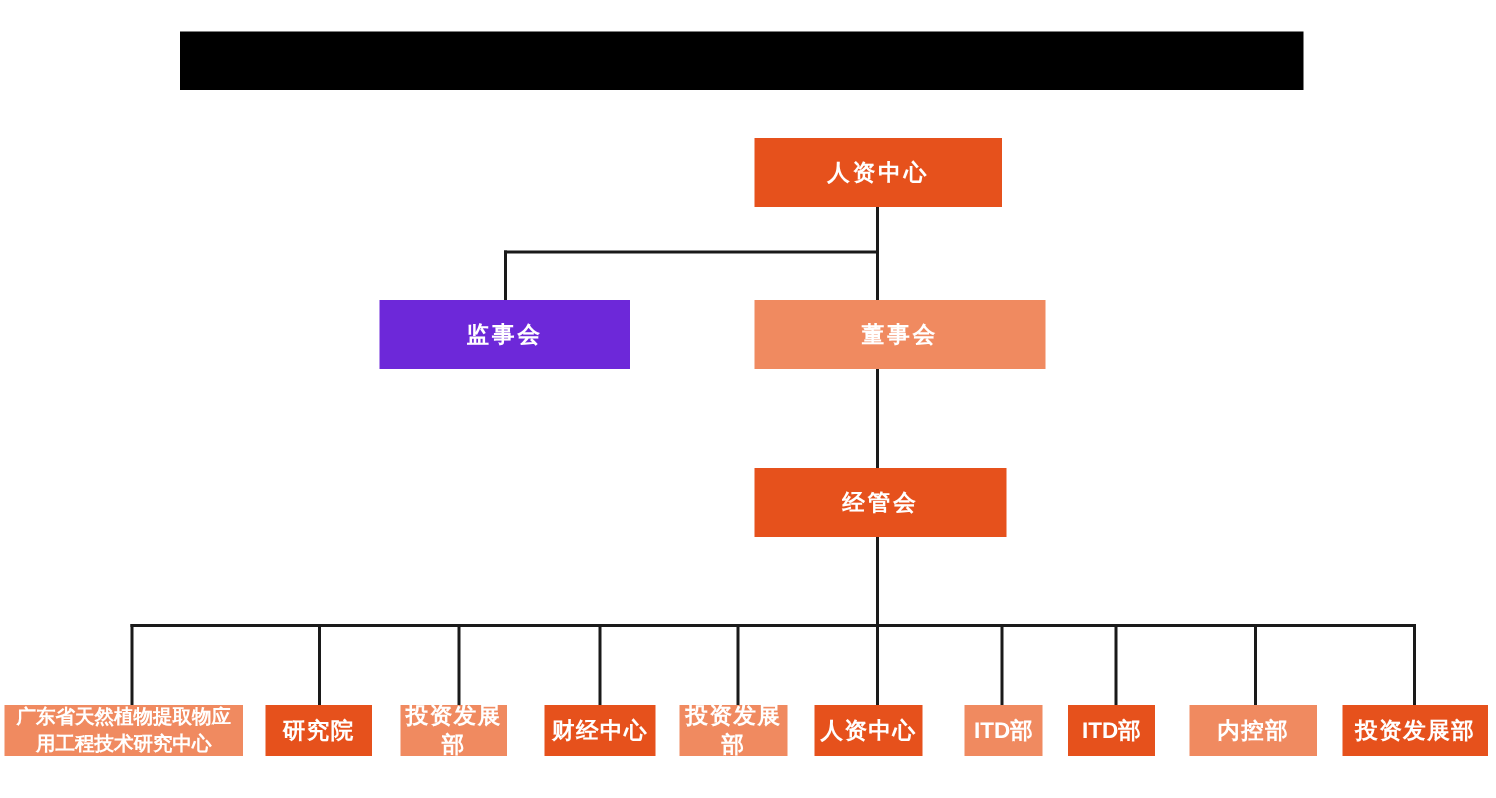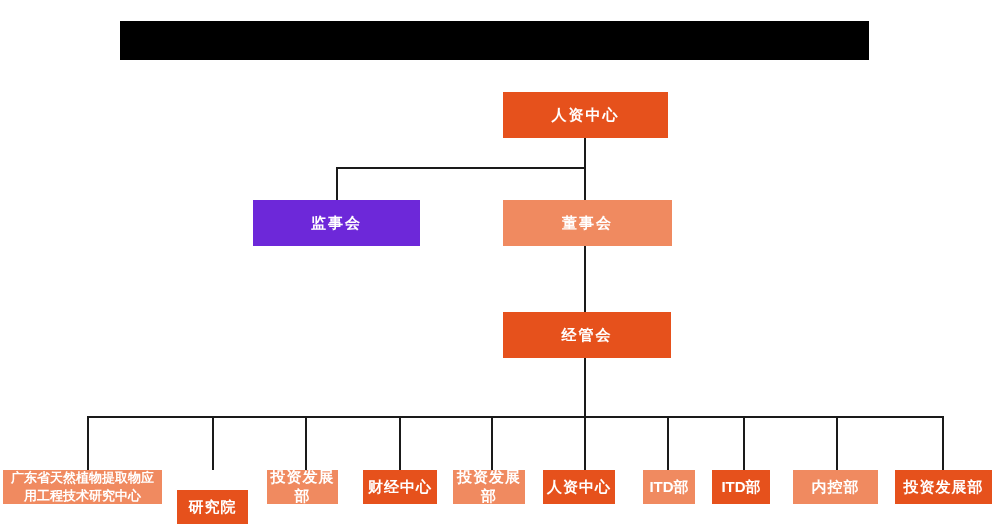--- a/index.html
+++ b/index.html
@@ -27,21 +27,21 @@
     font-weight: bold;
     font-size: 15px;
     letter-spacing: 2px;
     box-sizing: border-box;
   }
   .line { position: absolute; background: #1a1a1a; }
 
   
   #n-shareholders { left: 503px; top:  92px; width: 165px; height: 46px; }
   #n-supervisory  { left: 253px; top: 200px; width: 167px; height: 46px; }
-  #n-board        { left: 503px; top: 200px; width: 169px; height: 46px; }
+  #n-board        { left: 503px; top: 200px; width: 194px; height: 46px; }
   #n-management   { left: 503px; top: 312px; width: 168px; height: 46px; }
 
   
   .dept { top: 470px; height: 34px; font-size: 15px; letter-spacing: 1px; }
   #d0 { left:   3px; width: 159px; font-size: 13px; letter-spacing: 0; line-height: 1.35; padding: 0 4px; }
   #d1 { left: 177px; width: 71px; }
   #d2 { left: 267px; width: 71px; }
   #d3 { left: 363px; width: 74px; }
   #d4 { left: 453px; width: 72px; }
   #d5 { left: 543px; width: 72px; }
@@ -88,21 +88,21 @@
   <div class="line drop" id="dr7" style="background: rgb(26, 26, 26);"></div>
   <div class="line drop" id="dr8" style="background: rgb(26, 26, 26);"></div>
   <div class="line drop" id="dr9" style="background: rgb(26, 26, 26);"></div>
 
   <div class="node" id="n-shareholders" style="background: rgb(230, 81, 28);">人资中心</div>
   <div class="node" id="n-supervisory" style="background: #6d28d9; font-family: Liberation Serif, serif;">监事会</div>
   <div class="node" id="n-board" style="background: rgb(240, 138, 96);">董事会</div>
   <div class="node" id="n-management" style="background: rgb(230, 81, 28);">经管会</div>
 
   <div class="node dept" id="d0" style="background: rgb(240, 138, 96);">广东省天然植物提取物应用工程技术研究中心</div>
-  <div class="node dept" id="d1" style="background: rgb(230, 81, 28); margin-top: 20px;">研究院</div>
+  <div class="node dept" id="d1" style="background: rgb(230, 81, 28);">研究院</div>
   <div class="node dept" id="d2" style="background: rgb(240, 138, 96);">投资发展部</div>
   <div class="node dept" id="d3" style="background: rgb(230, 81, 28);">财经中心</div>
   <div class="node dept" id="d4" style="background: rgb(240, 138, 96);">投资发展部</div>
   <div class="node dept" id="d5" style="background: rgb(230, 81, 28);">人资中心</div>
   <div class="node dept" id="d6" style="background: rgb(240, 138, 96);">ITD部</div>
   <div class="node dept" id="d7" style="background: rgb(230, 81, 28);">ITD部</div>
   <div class="node dept" id="d8" style="background: rgb(240, 138, 96);">内控部</div>
   <div class="node dept" id="d9" style="background: rgb(230, 81, 28);">投资发展部</div>
 
 </div>

